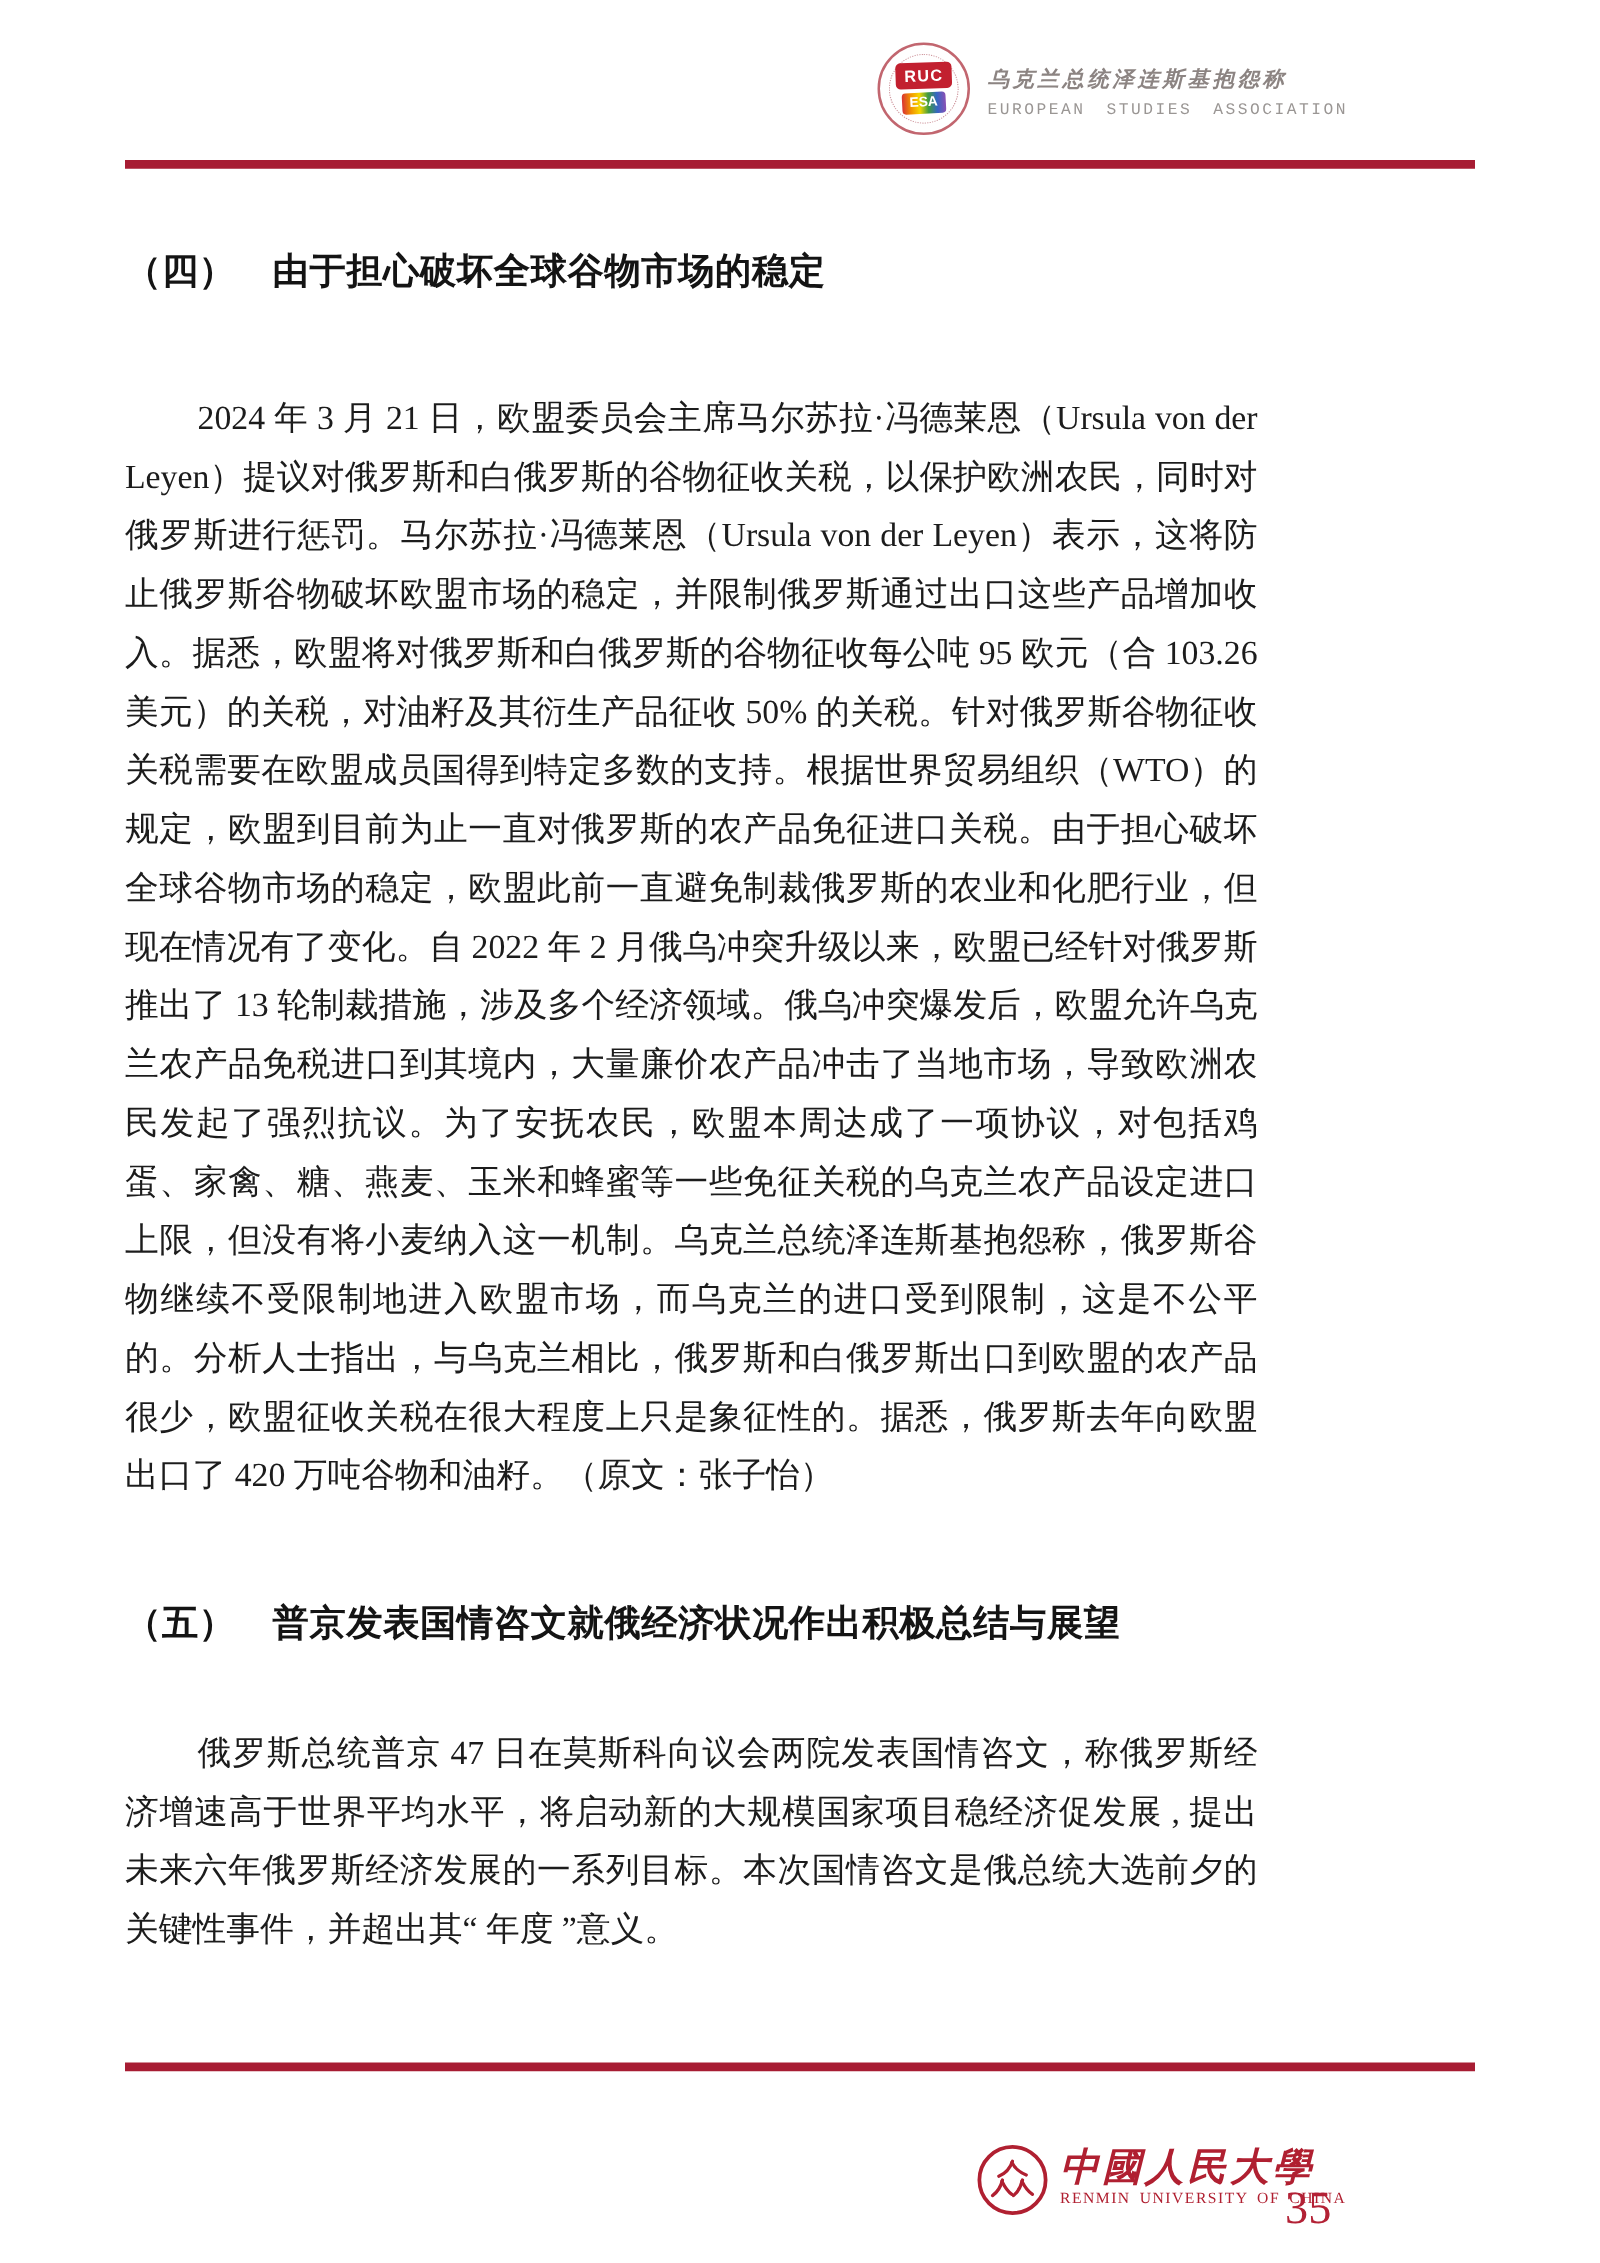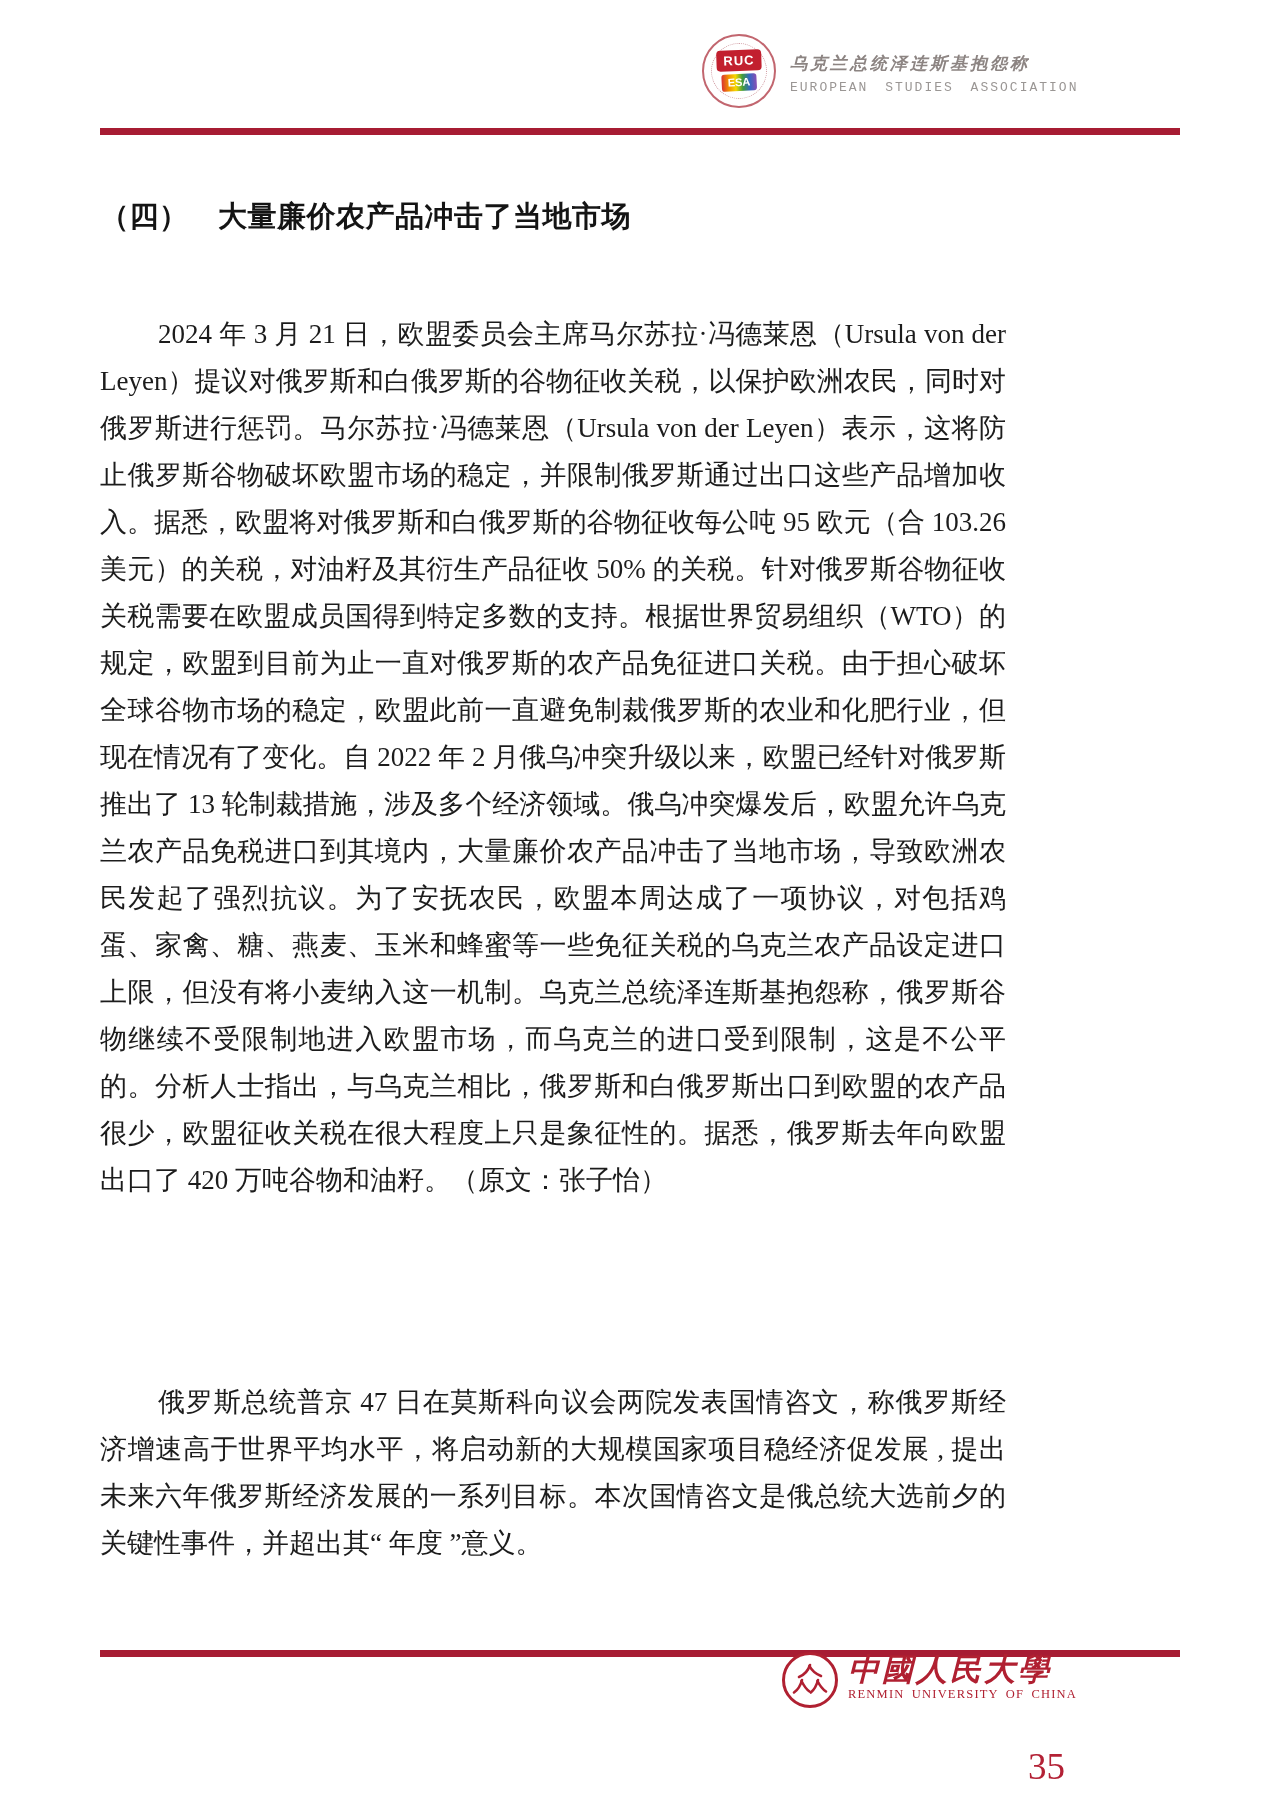--- a/index.html
+++ b/index.html
@@ -55,21 +55,21 @@
   .heading-5 { top:1279px; }
   .body-paragraph {
     position:absolute; left:100px; width:906px;
     font-size:27px; line-height:47px; color:#1c1c1c;
     text-align:justify; text-indent:2.15em;
   }
   .para-4 { top:311px; }
   .para-5 { top:1379px; }
 
   
-  .footer-brand { position:absolute; left:782px; top:1652px; display:flex; align-items:flex-start; gap:10px; }
+  .footer-brand { position:absolute; left:782px; top:1716px; display:flex; align-items:flex-start; gap:10px; }
   .ruc-seal {
     width:56px; height:56px; flex:0 0 56px; border:3px solid var(--brand-red,#b02031); border-radius:50%;
     display:flex; align-items:center; justify-content:center; background:#fff;
   }
   .univ-names { display:flex; flex-direction:column; gap:2px; padding-top:2px; }
   .univ-cn {
     font-size:31px; font-weight:bold; color:var(--brand-red,#b02031);
     letter-spacing:3px; font-style:italic; white-space:nowrap; line-height:1.0;
   }
   .univ-en {
@@ -92,23 +92,24 @@
       <span class="esa-chip">ESA</span>
     </div>
     <div class="org-names">
       <div class="org-cn">乌克兰总统泽连斯基抱怨称</div>
       <div class="org-en">EUROPEAN STUDIES ASSOCIATION</div>
     </div>
   </div>
 
   <div class="rule top-rule"></div>
 
-  <h2 class="section-heading heading-4">（四）　大量廉价农产品冲击了当地市场</h2>
+  <h2 class="section-heading heading-4">（四）　由于担心破坏全球谷物市场的稳定</h2>
   <p class="body-paragraph para-4">2024 年 3 月 21 日，欧盟委员会主席马尔苏拉·冯德莱恩（Ursula von der Leyen）提议对俄罗斯和白俄罗斯的谷物征收关税，以保护欧洲农民，同时对俄罗斯进行惩罚。马尔苏拉·冯德莱恩（Ursula von der Leyen）表示，这将防止俄罗斯谷物破坏欧盟市场的稳定，并限制俄罗斯通过出口这些产品增加收入。据悉，欧盟将对俄罗斯和白俄罗斯的谷物征收每公吨 95 欧元（合 103.26 美元）的关税，对油籽及其衍生产品征收 50% 的关税。针对俄罗斯谷物征收关税需要在欧盟成员国得到特定多数的支持。根据世界贸易组织（WTO）的规定，欧盟到目前为止一直对俄罗斯的农产品免征进口关税。由于担心破坏全球谷物市场的稳定，欧盟此前一直避免制裁俄罗斯的农业和化肥行业，但现在情况有了变化。自 2022 年 2 月俄乌冲突升级以来，欧盟已经针对俄罗斯推出了 13 轮制裁措施，涉及多个经济领域。俄乌冲突爆发后，欧盟允许乌克兰农产品免税进口到其境内，大量廉价农产品冲击了当地市场，导致欧洲农民发起了强烈抗议。为了安抚农民，欧盟本周达成了一项协议，对包括鸡蛋、家禽、糖、燕麦、玉米和蜂蜜等一些免征关税的乌克兰农产品设定进口上限，但没有将小麦纳入这一机制。乌克兰总统泽连斯基抱怨称，俄罗斯谷物继续不受限制地进入欧盟市场，而乌克兰的进口受到限制，这是不公平的。分析人士指出，与乌克兰相比，俄罗斯和白俄罗斯出口到欧盟的农产品很少，欧盟征收关税在很大程度上只是象征性的。据悉，俄罗斯去年向欧盟出口了 420 万吨谷物和油籽。（原文：张子怡）</p>
 
+  <h2 class="section-heading heading-5">（五）　普京发表国情咨文就俄经济状况作出积极总结与展望</h2>
   <p class="body-paragraph para-5">俄罗斯总统普京 47 日在莫斯科向议会两院发表国情咨文，称俄罗斯经济增速高于世界平均水平，将启动新的大规模国家项目稳经济促发展 , 提出未来六年俄罗斯经济发展的一系列目标。本次国情咨文是俄总统大选前夕的关键性事件，并超出其“ 年度 ”意义。</p>
 
   <div class="rule bottom-rule"></div>
 
   <div class="footer-brand">
     <div class="ruc-seal">
       <svg viewBox="0 0 40 40" width="40" height="40" aria-hidden="true">
         <g stroke="#b02031" stroke-width="2.6" fill="none" stroke-linecap="round">
           <path d="M20 5 C18 11 14 15 9 17"></path>
           <path d="M19.5 6 C22 11 26 14 31 16"></path>

